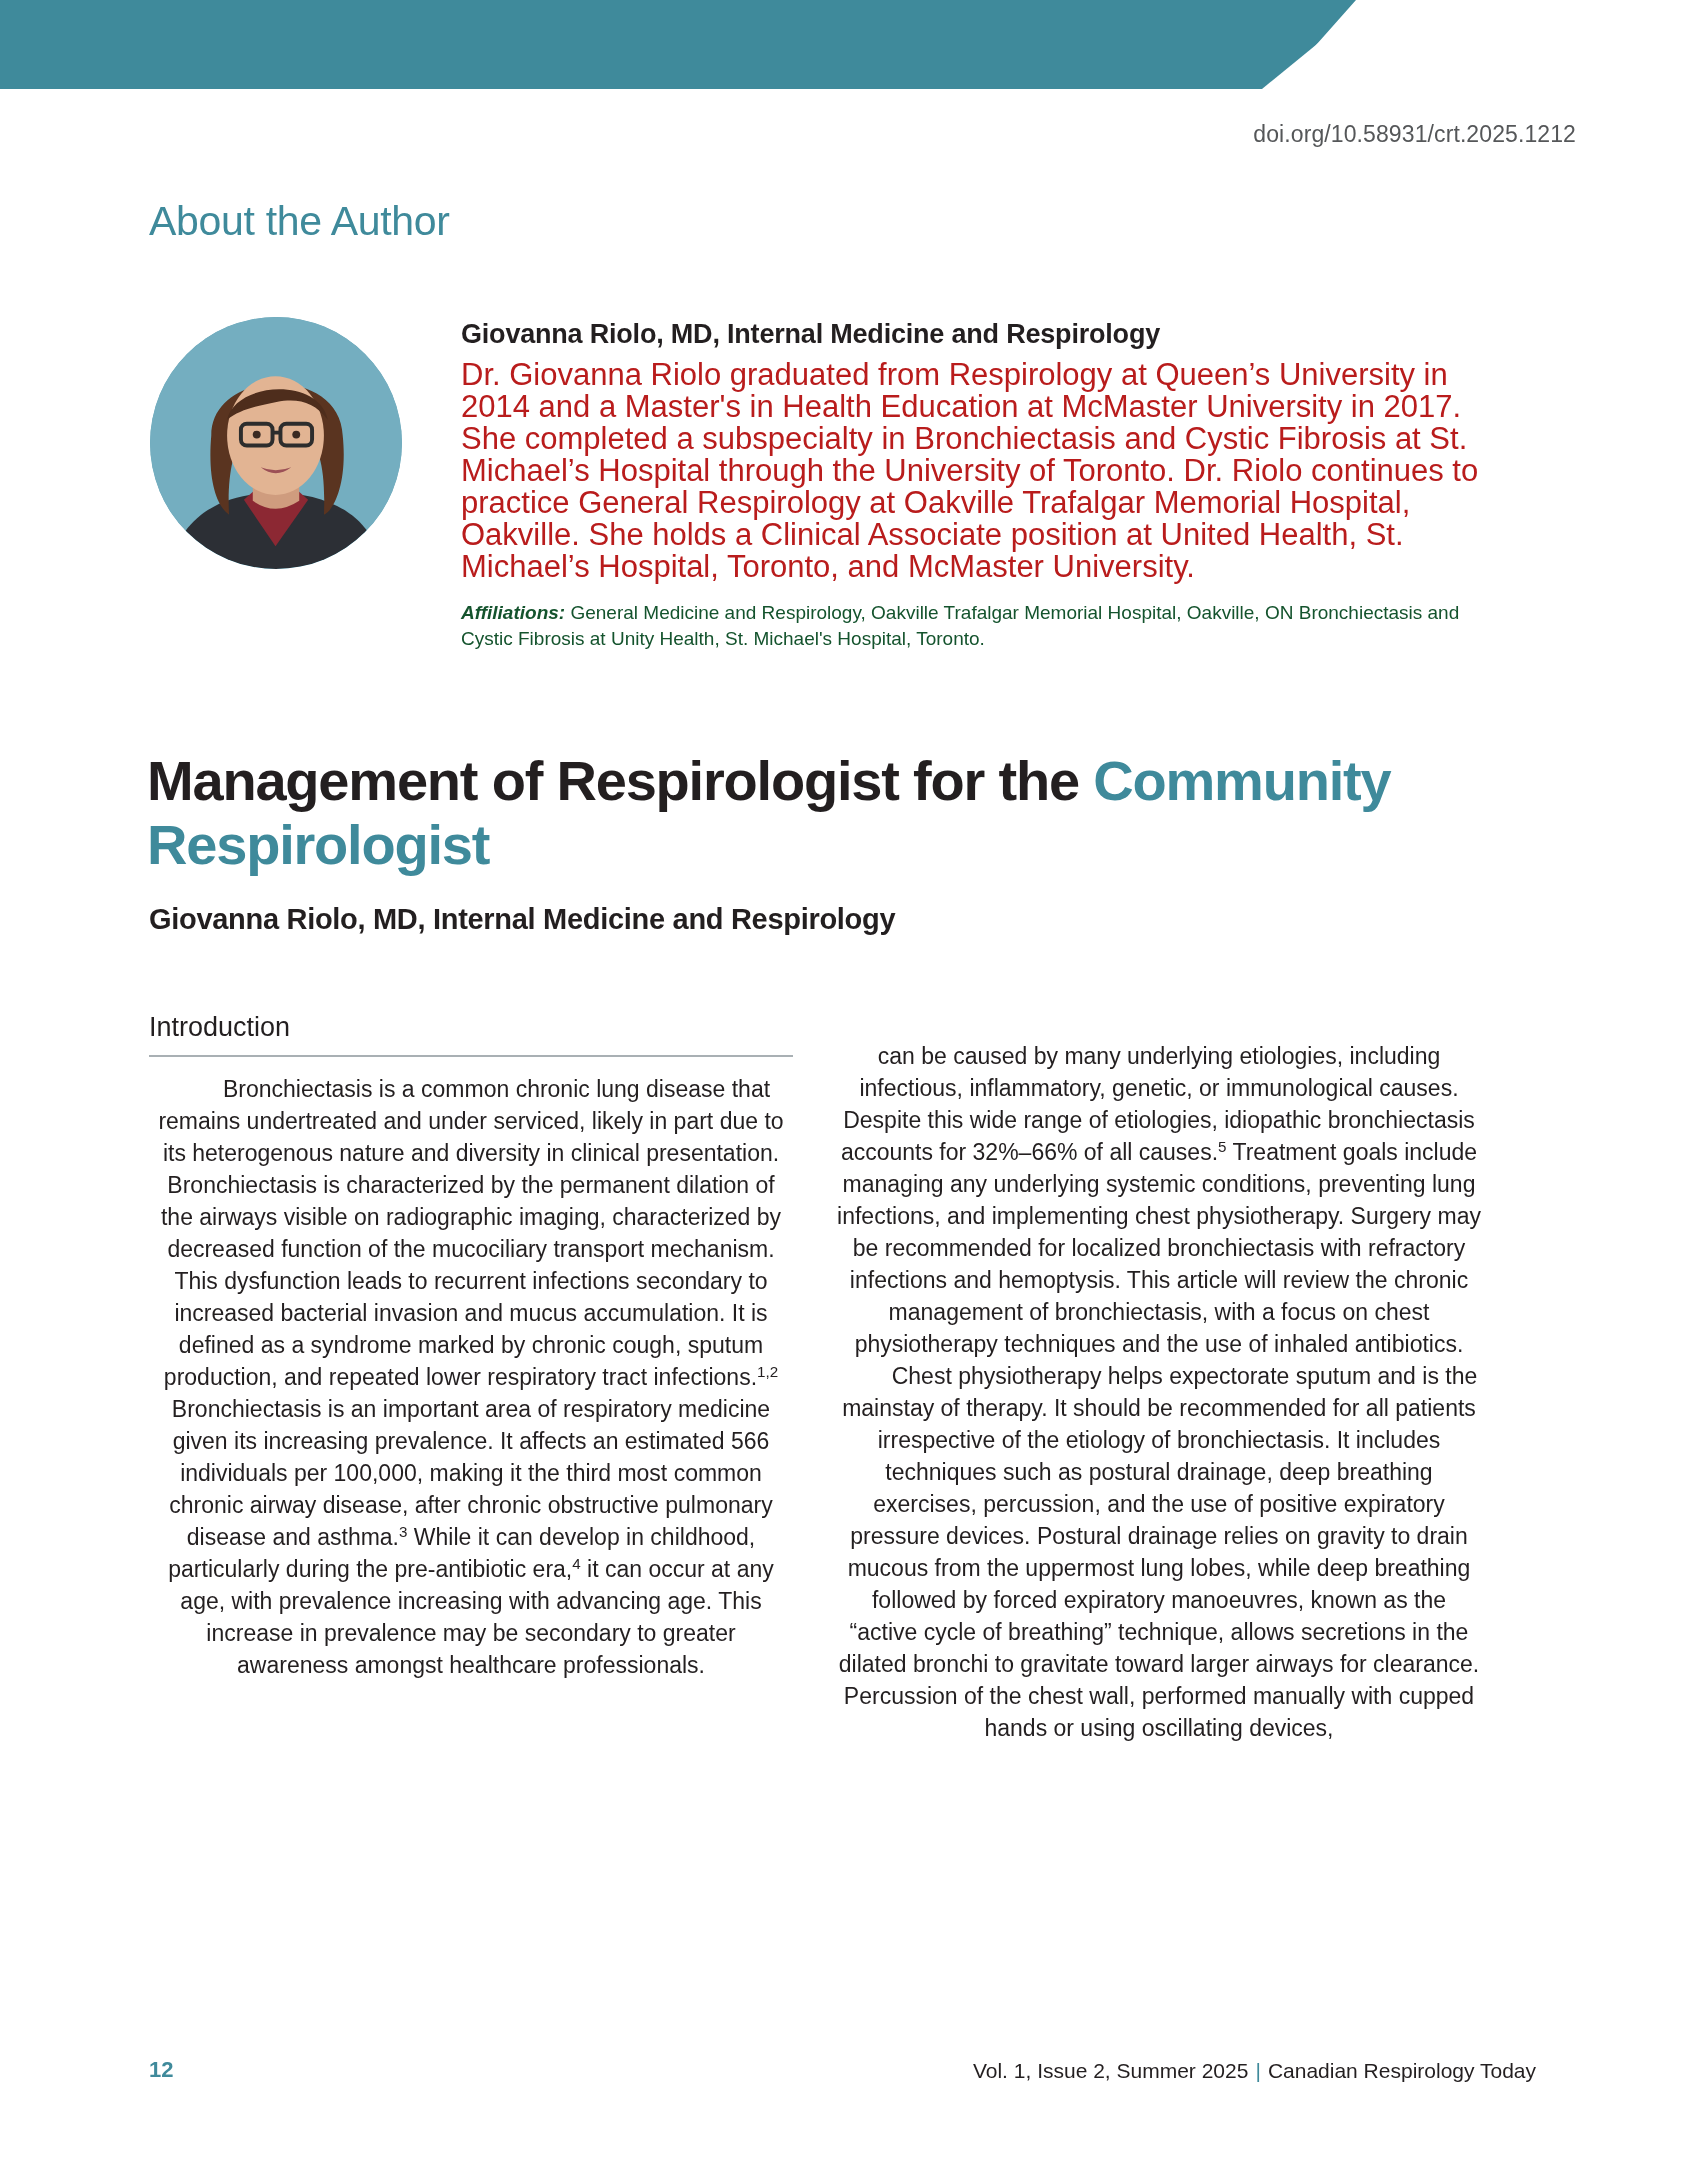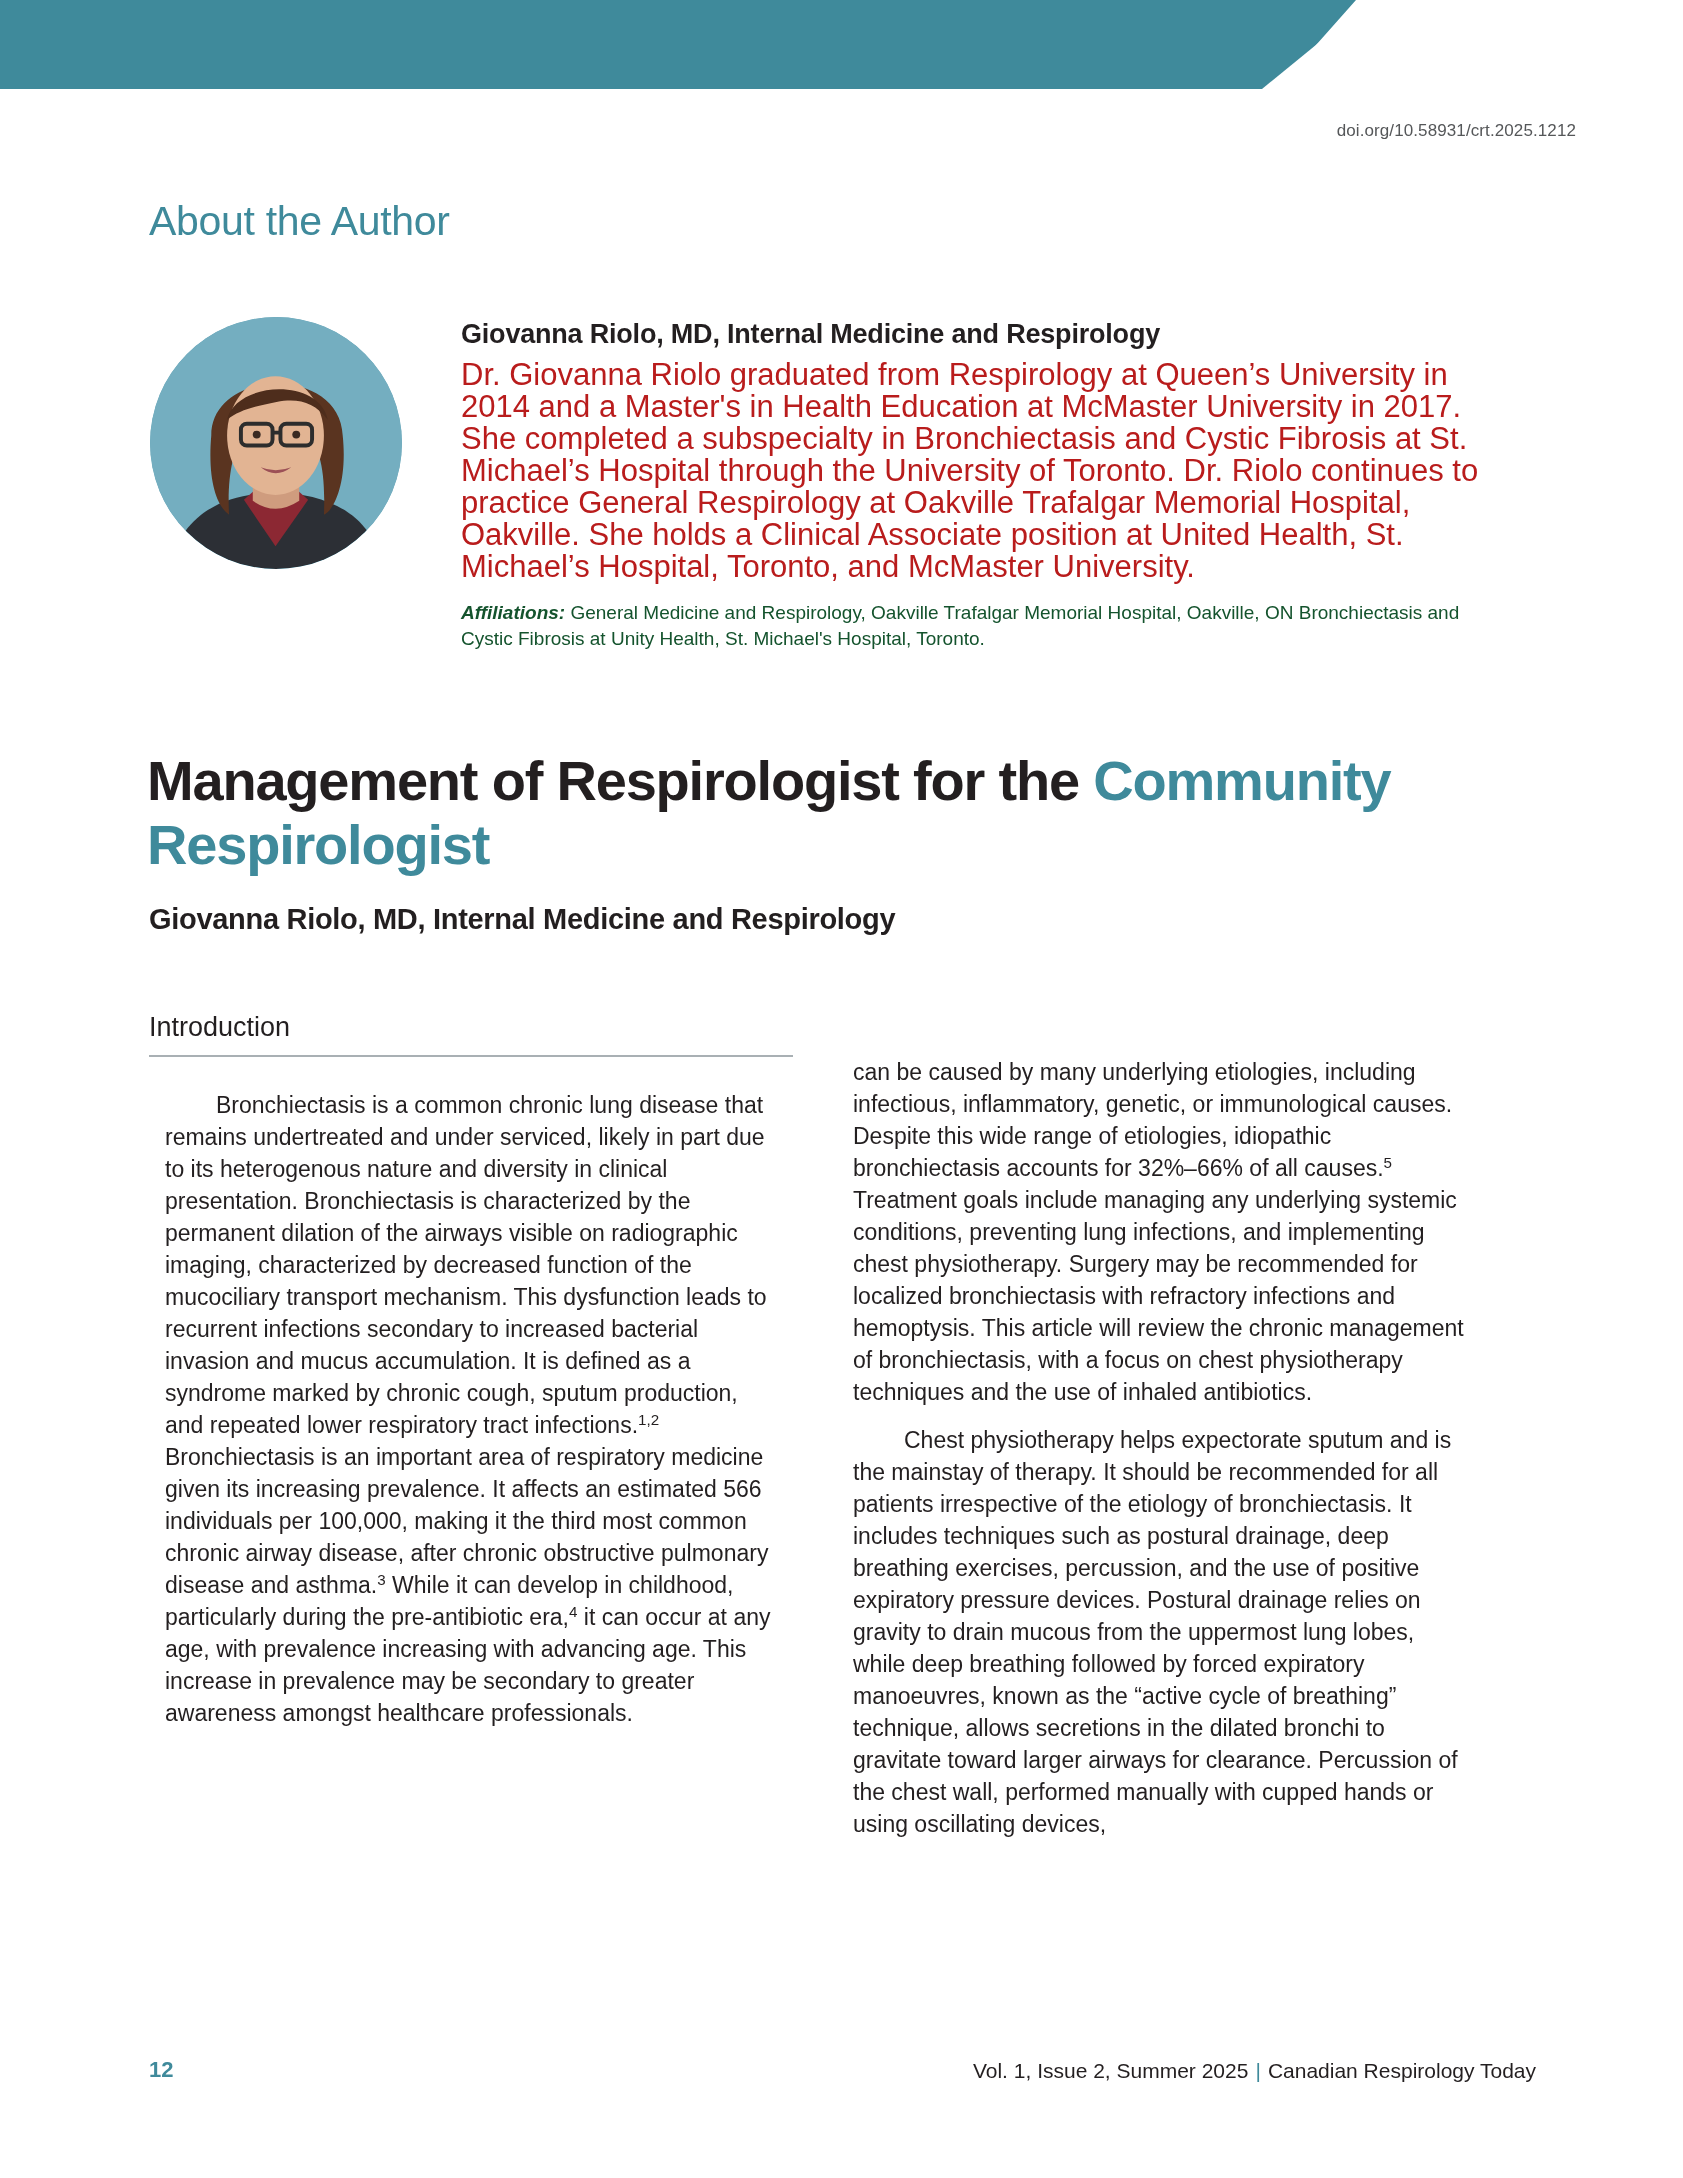--- a/index.html
+++ b/index.html
@@ -34,21 +34,21 @@
     height: 89px;
     background: #ffffff;
     clip-path: polygon(100% 0, 100% 100%, 0 100%);
   }
 
   
   .doi {
     position: absolute;
     top: 121px;
     right: 107px;
-    font-size: 17px;
+    font-size: 23px;
     color: #555759;
     letter-spacing: 0.1px;
   }
 
   
   .about-heading {
     position: absolute;
     top: 198px;
     left: 149px;
     font-size: 41px;
@@ -149,21 +149,22 @@
     top: 1073px;
     width: 644px;
     font-size: 23px;
     line-height: 32px;
     color: #231f20;
     text-align: left;
   }
   .col.left { left: 149px; }
   .col.right { left: 837px; top: 1040px; }
   .col p {
-    margin: 16px;
+    margin: 0;
+    text-align: center;
   }
   .col p.indent {
     text-indent: 51px;
   }
   sup {
     font-size: 0.66em;
     vertical-align: 0.55em;
     line-height: 0;
   }
 

